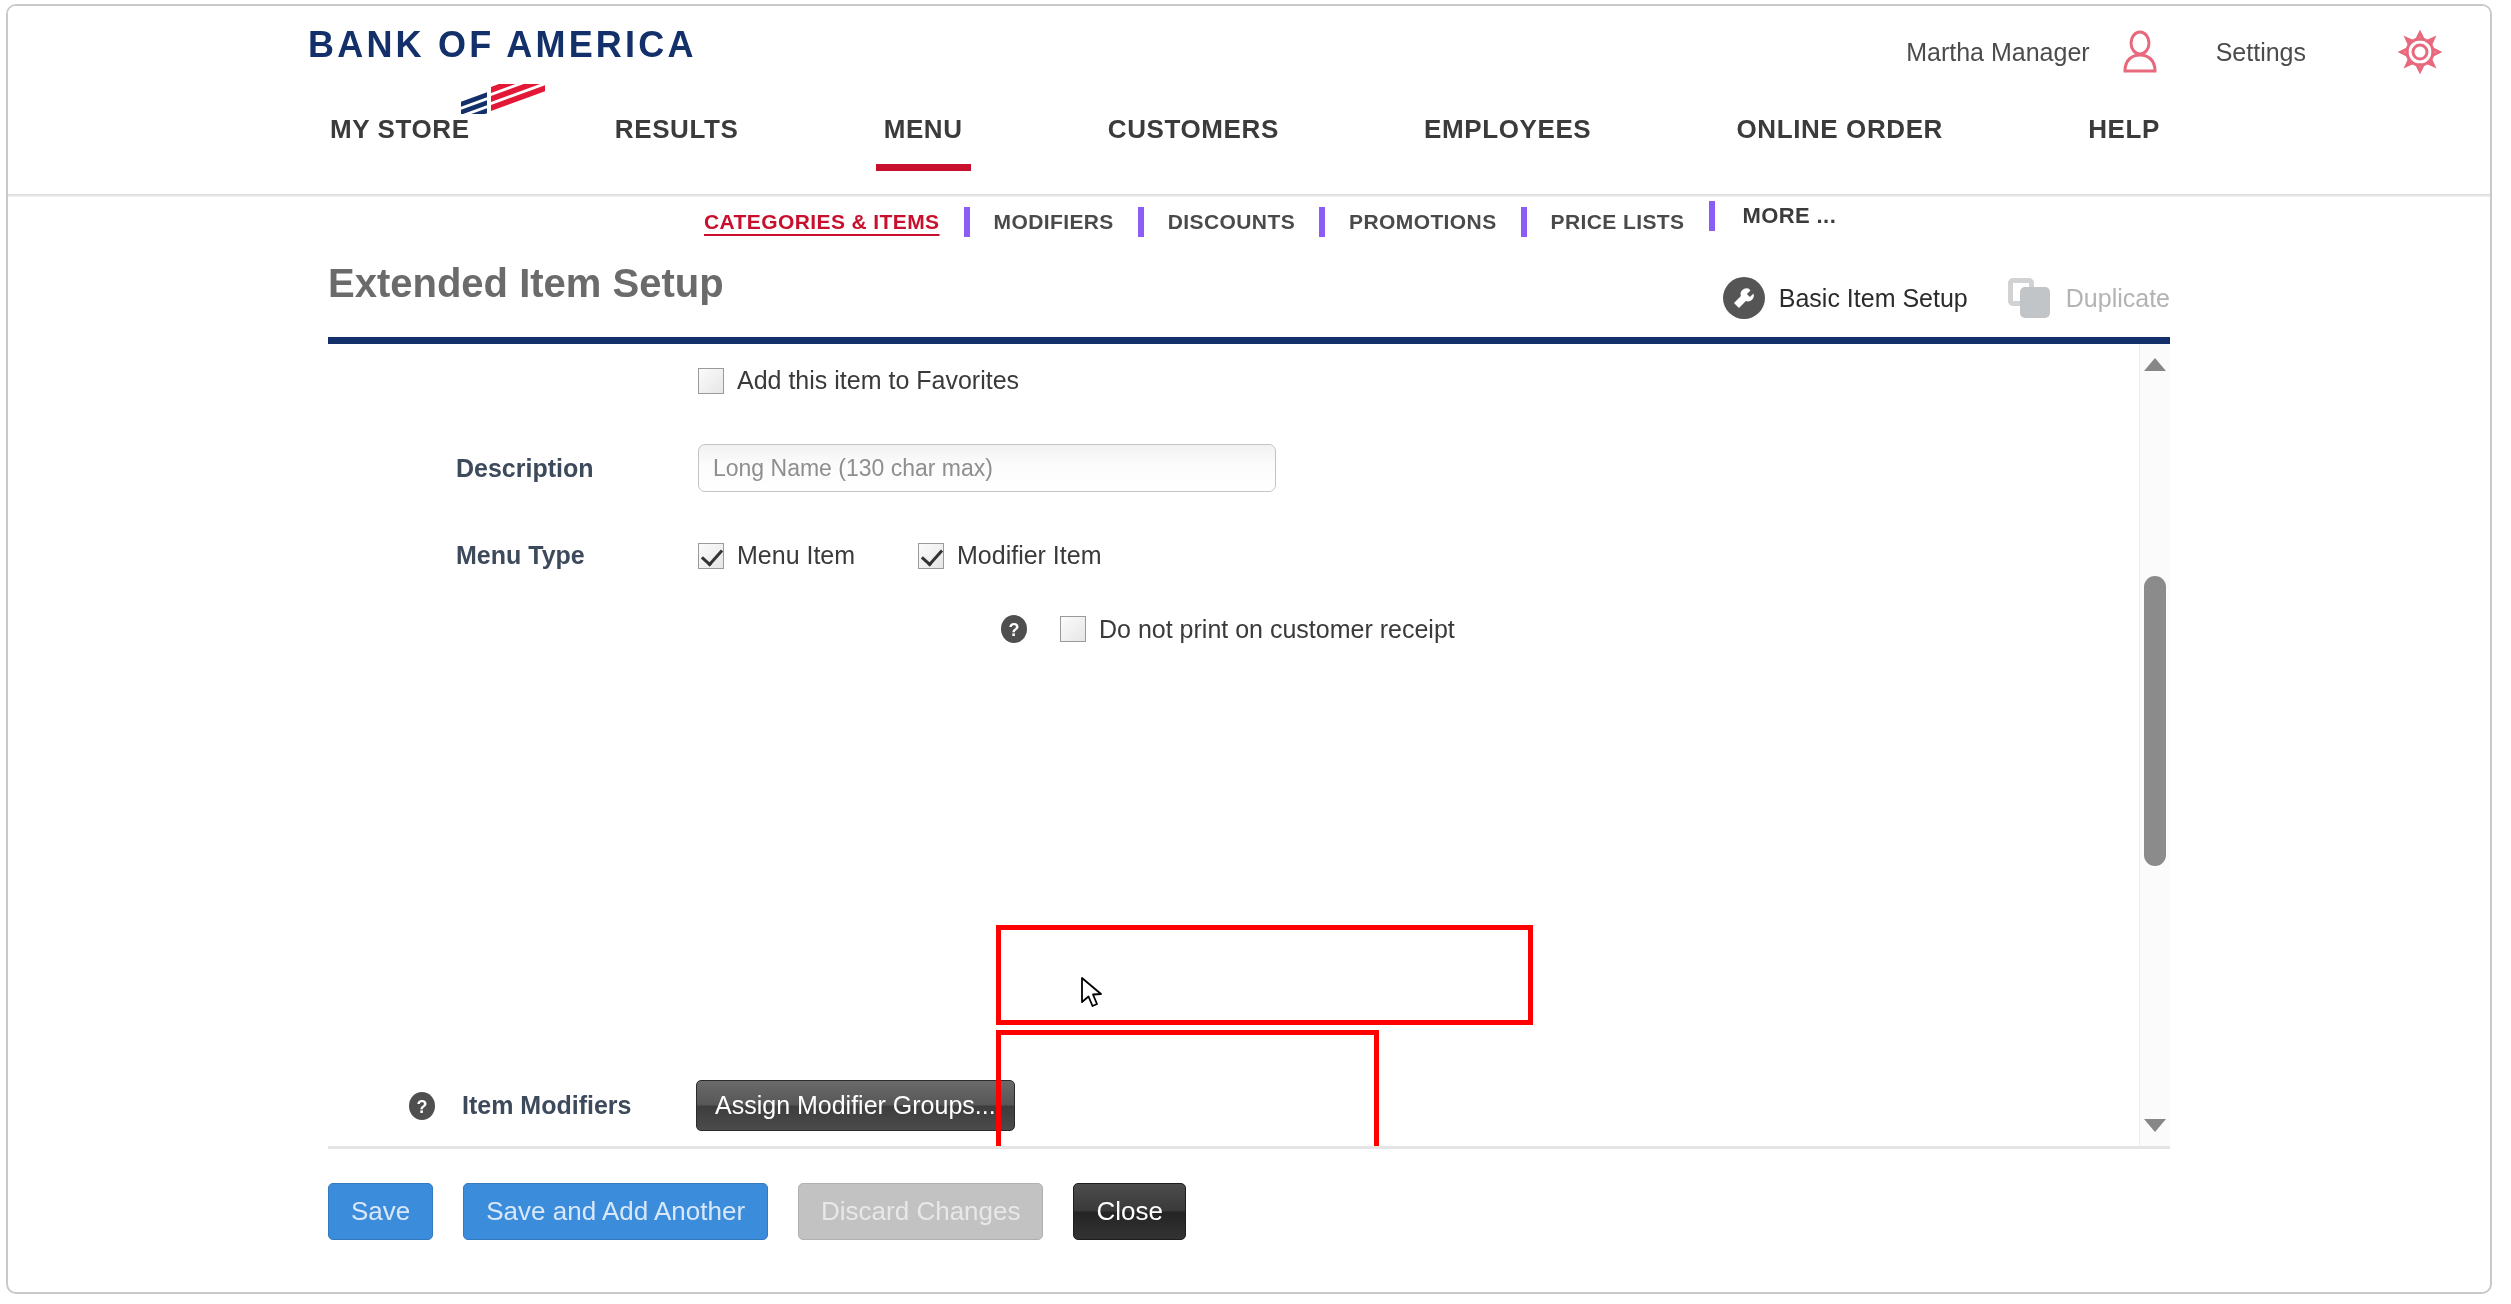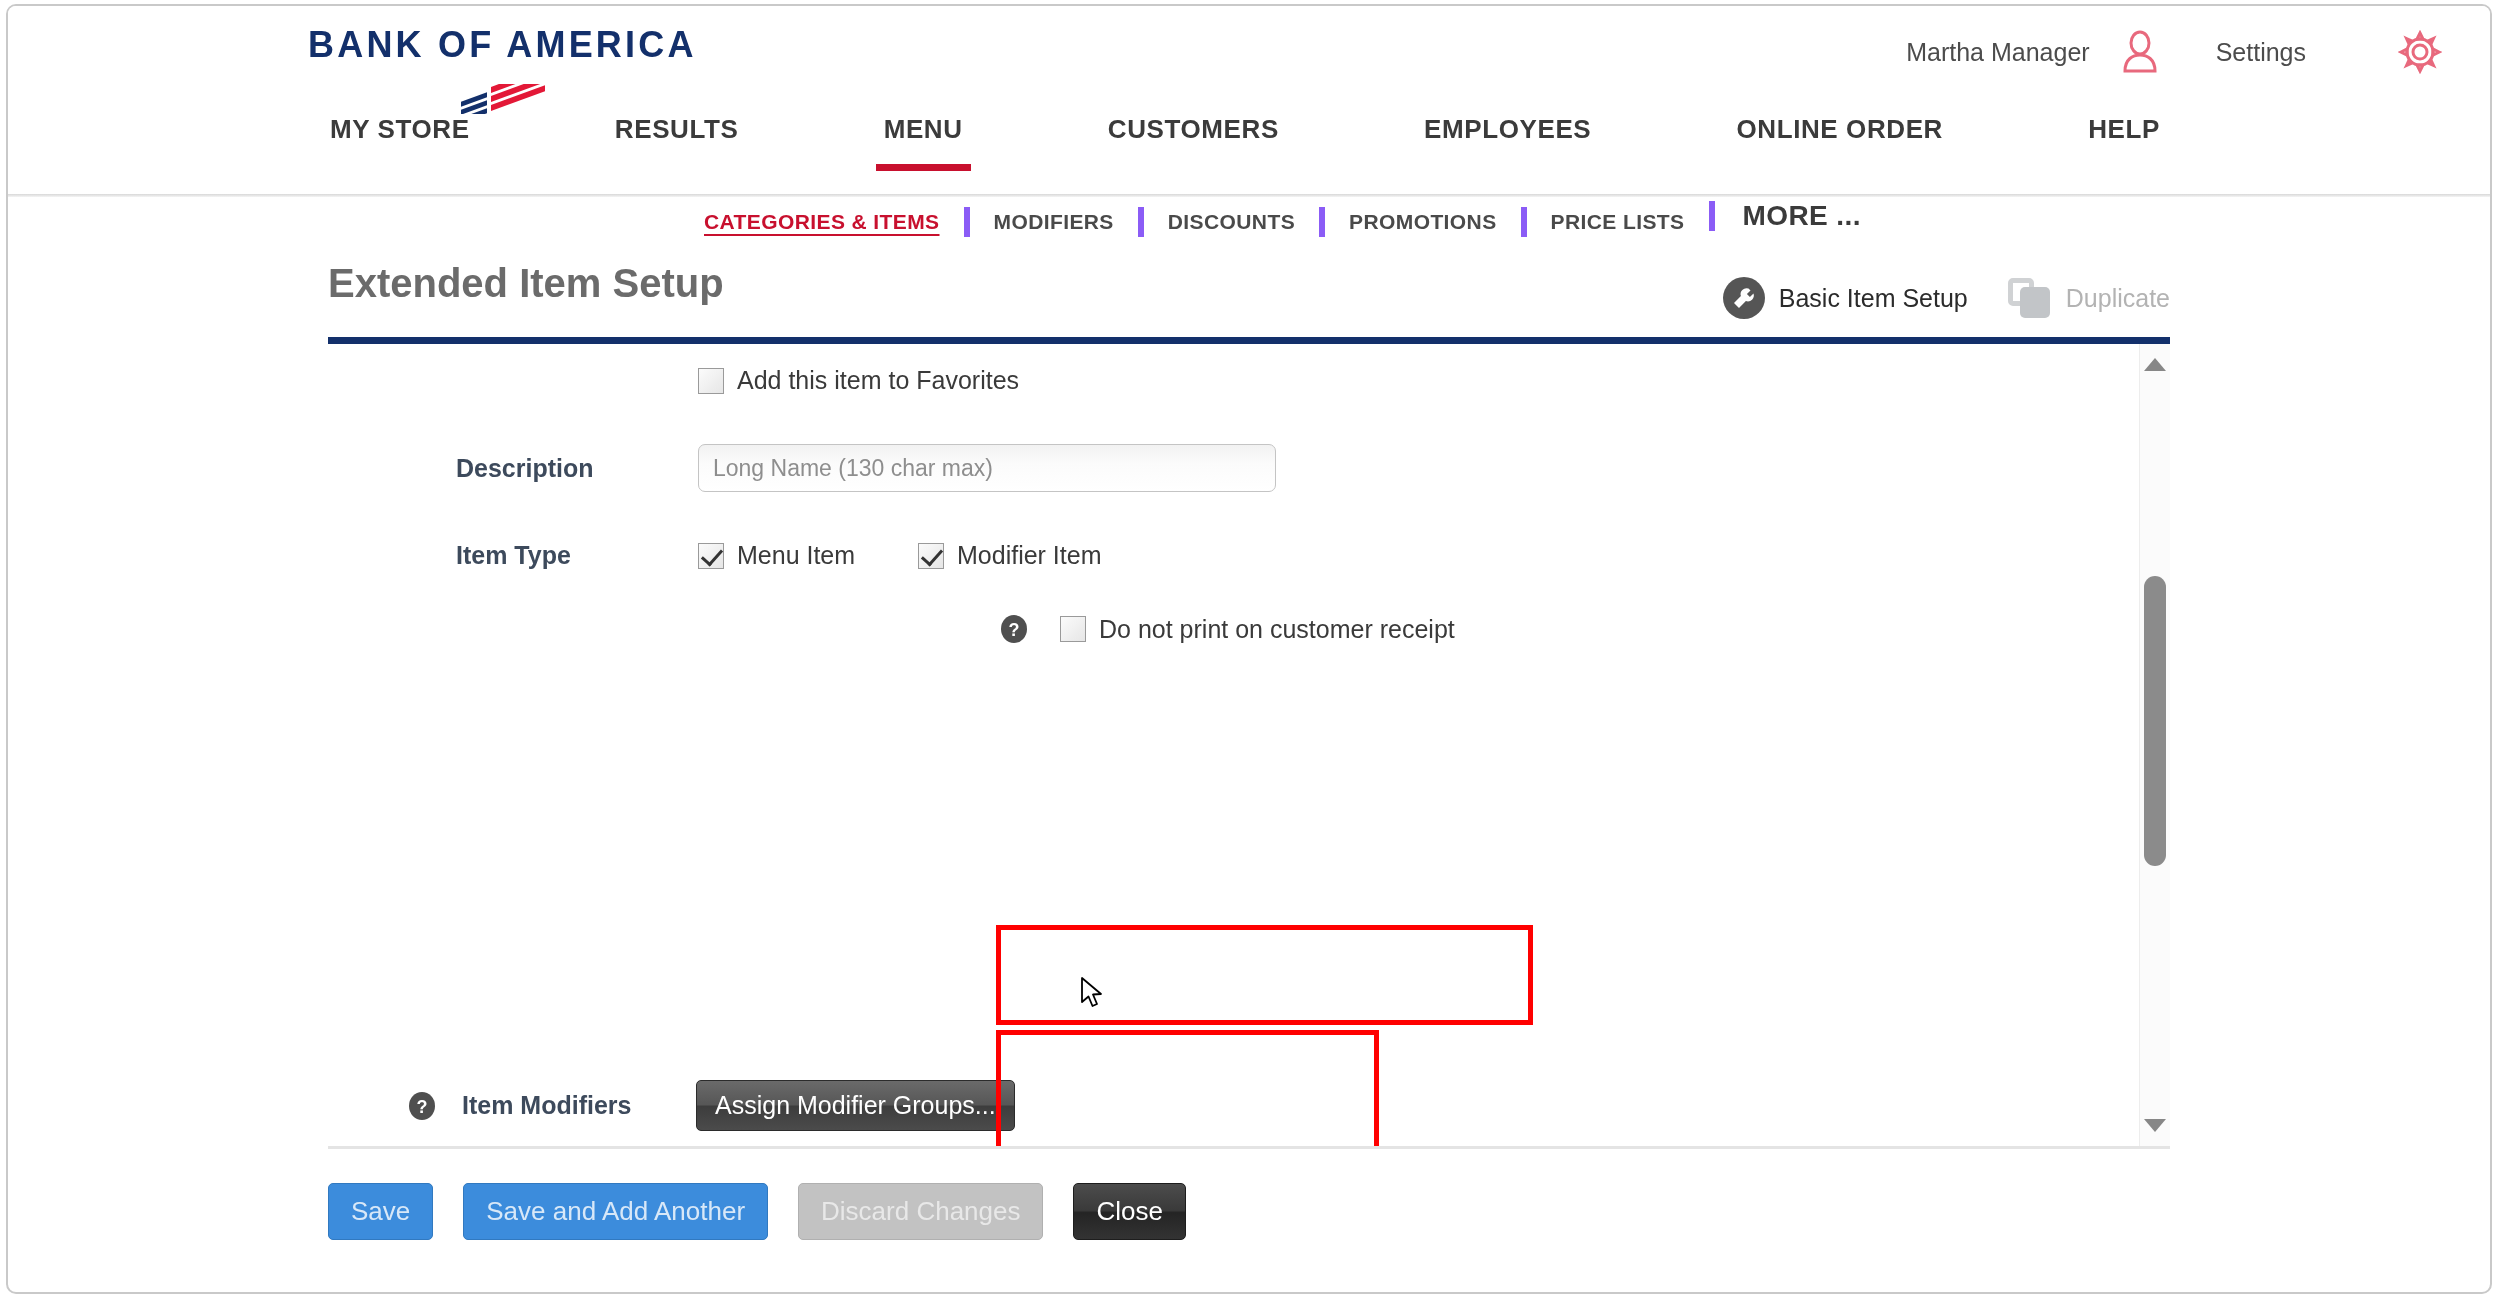--- a/index.html
+++ b/index.html
@@ -139,21 +139,21 @@
     border-left: 6px solid #8b5cf6;
     line-height: 30px;
   }
   .sub-nav-item:first-child { border-left: none; padding-left: 0; }
   .sub-nav-item.active {
     color: #C8102E;
     text-decoration: underline;
     text-underline-offset: 5px;
   }
   .sub-nav-item.more {
-    font-size: 28px;
+    font-size: 22px;
     color: #3B3B3B;
     padding-left: 28px;
     position: relative;
     top: -6px;
   }
 
   
   .title-row {
     position: relative;
     height: 78px;
@@ -476,21 +476,21 @@
           <span class="cb-label">Add this item to Favorites</span>
         </div>
       </div>
 
       <div class="form-row" style="left:128px; top:100px; align-items:center;">
         <span class="field-label" style="width:242px;">Description</span>
         <input class="text-input" type="text" placeholder="Long Name (130 char max)" style="">
       </div>
 
       <div class="form-row" style="left:128px; top:196px; align-items:center;">
-        <span class="field-label" style="width:242px;">Item Type</span>
+        <span class="field-label" style="width:242px;">Menu Type</span>
         <span class="cb-group" style="width:220px;">
           <span class="cb checked"></span>
           <span class="cb-label">Menu Item</span>
         </span>
         <span class="cb-group">
           <span class="cb checked"></span>
           <span class="cb-label">Modifier Item</span>
         </span>
       </div>
 

